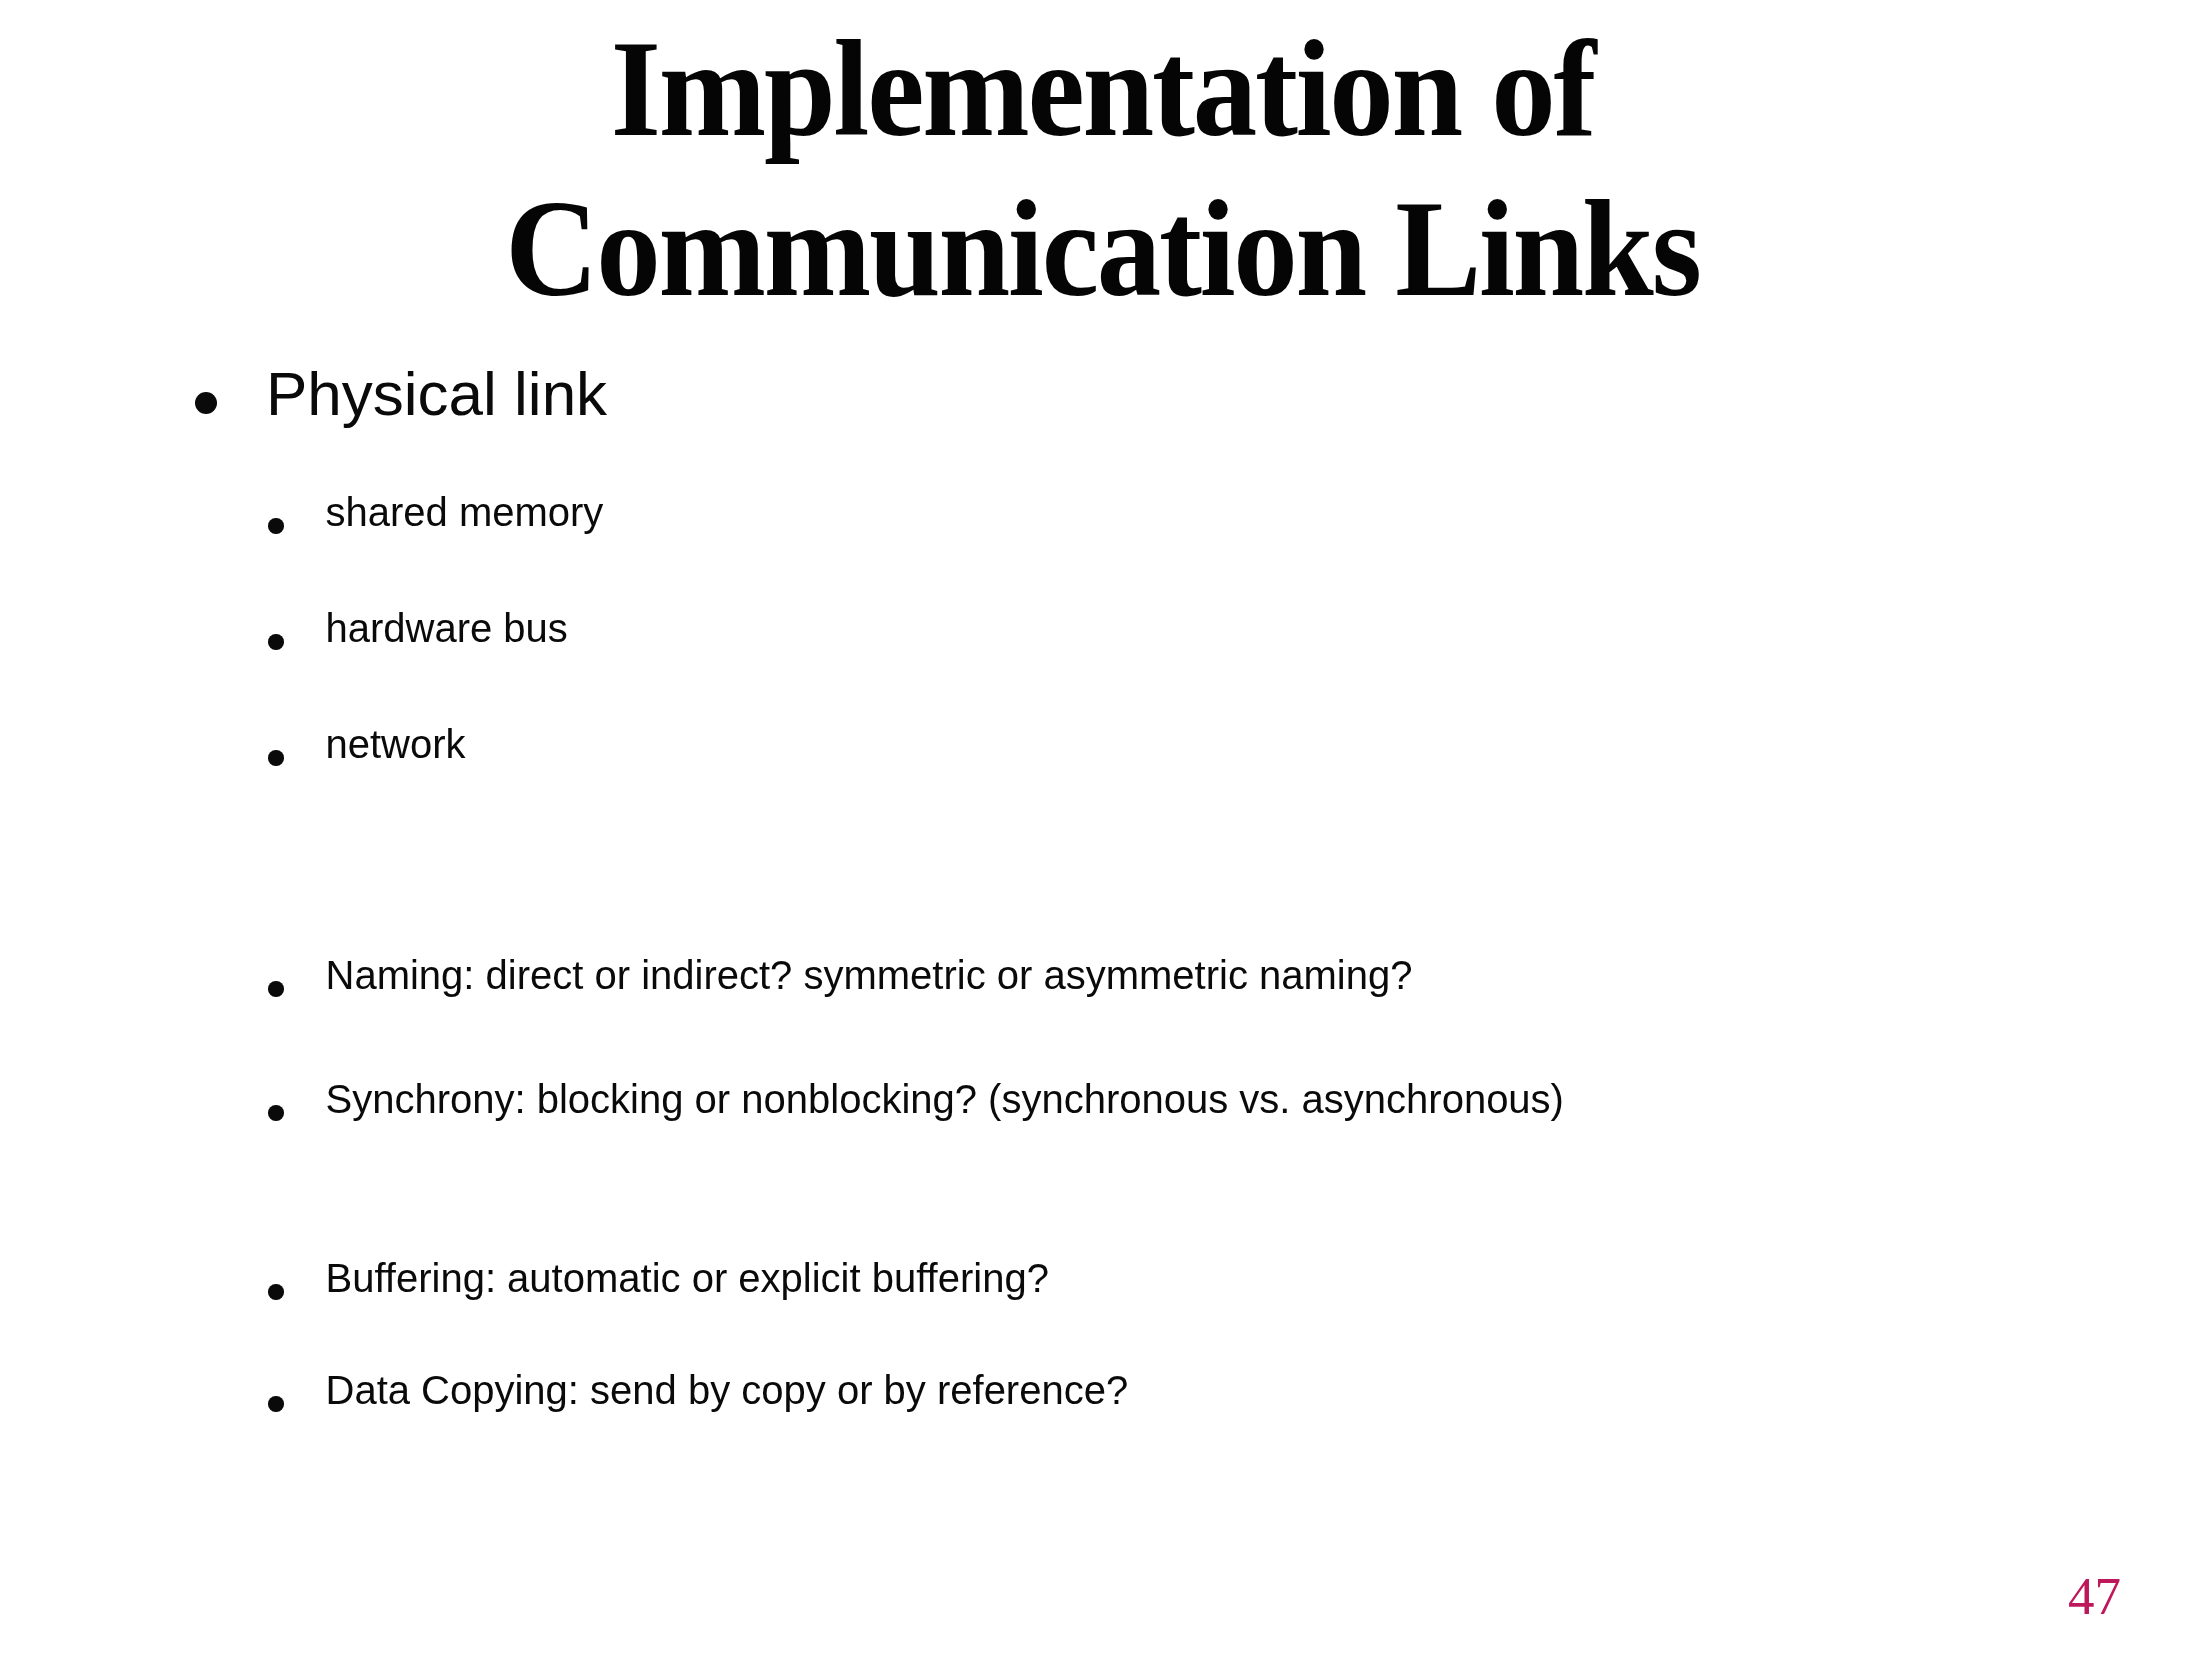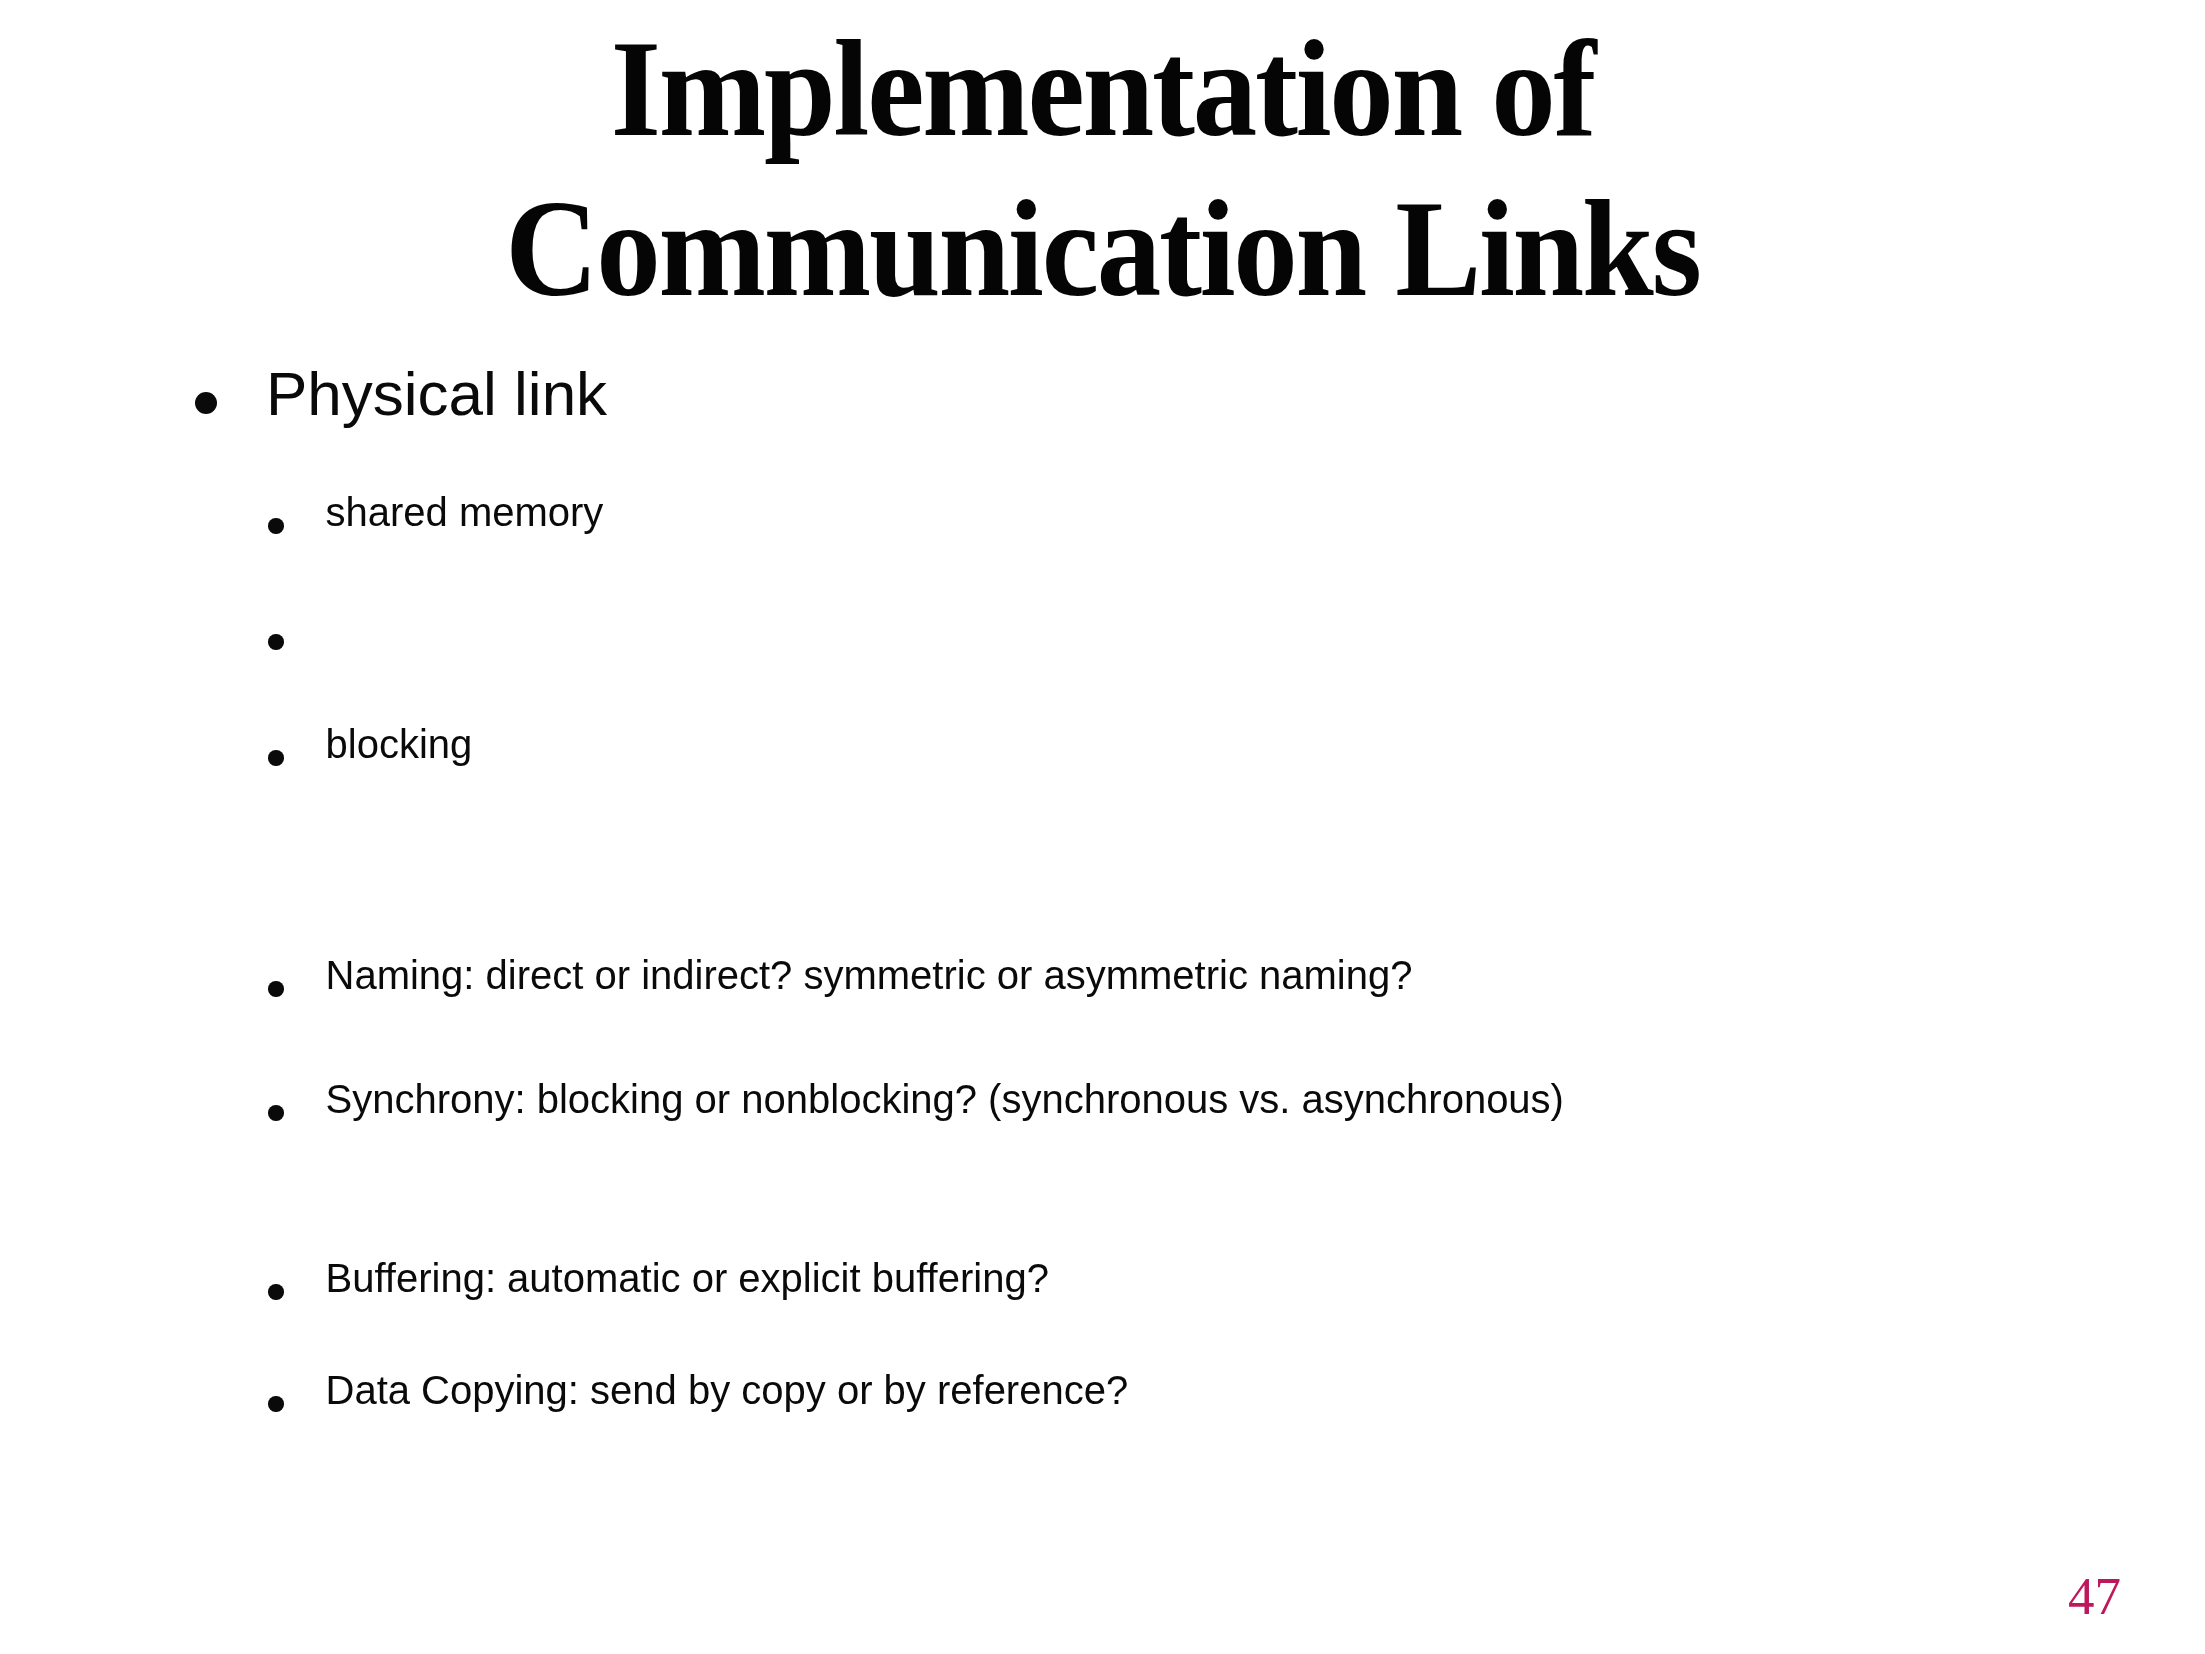--- a/index.html
+++ b/index.html
@@ -74,25 +74,26 @@
     <span class="txt">Physical link</span>
   </div>
 
   <div class="li l2" style="top:490px">
     <span class="dot"></span>
     <span class="txt">shared memory</span>
   </div>
 
   <div class="li l2" style="top:606px">
     <span class="dot"></span>
+    <span class="txt">hardware bus</span>
   </div>
 
   <div class="li l2" style="top:722px">
     <span class="dot"></span>
-    <span class="txt">blocking</span>
+    <span class="txt">network</span>
   </div>
 
 
   <div class="li l2" style="top:953px">
     <span class="dot"></span>
     <span class="txt w1">Naming: direct or indirect? symmetric or asymmetric naming?</span>
   </div>
 
   <div class="li l2" style="top:1077px">
     <span class="dot"></span>

